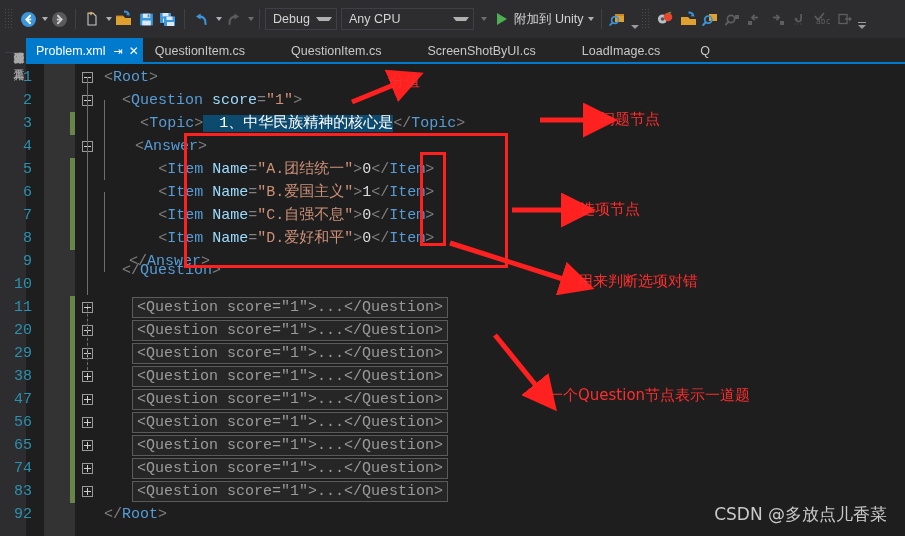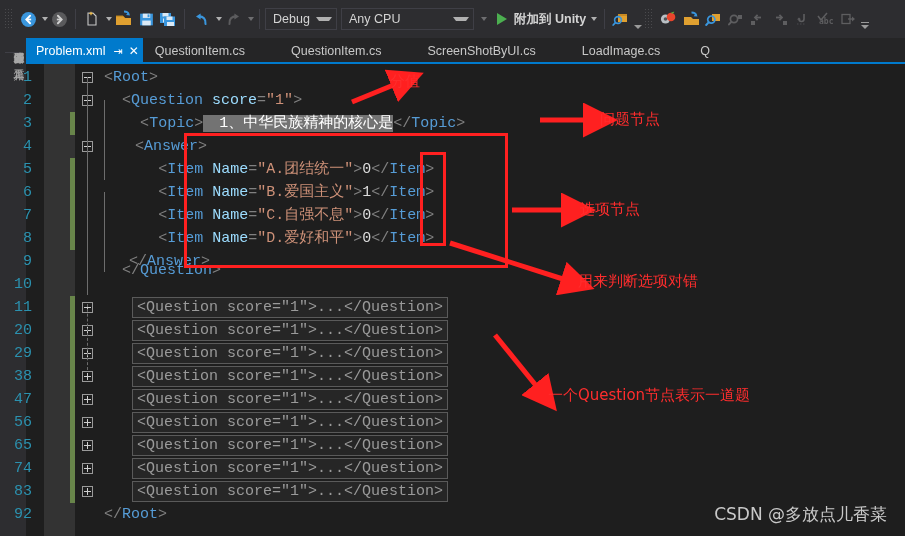--- a/index.html
+++ b/index.html
@@ -17,21 +17,21 @@
     position: absolute; left: 0; top: 0; width: 905px; height: 38px;
     background: #2d2d30;
     display: flex; align-items: center;
     padding-left: 4px;
   }
   .grip { width: 9px; height: 22px; margin-right: 4px; flex: none;
     background-image: radial-gradient(#4a4a4d 40%, transparent 41%);
     background-size: 3px 3px; }
   .tb-sep { width: 1px; height: 20px; background: #3f3f46; margin: 0 5px; flex: none; }
   .tb-btn { height: 26px; min-width: 22px; display: flex; align-items: center;
-    justify-content: center; flex: none; padding: 0 2px; font-weight: bold; }
+    justify-content: center; flex: none; padding: 0 2px; }
   .caret { width: 0; height: 0; border-left: 3.5px solid transparent;
     border-right: 3.5px solid transparent; border-top: 4px solid #b0b0b0;
     margin-left: 3px; flex: none; }
   .caret.dim { border-top-color: #6e6e70; }
   .combo {
     height: 22px; border: 1px solid #3f3f46; background: #2d2d30;
     color: #d4d4d4; font-size: 12.5px; display: flex; align-items: center;
     padding: 0 4px 0 7px; margin-right: 4px; flex: none;
   }
   .combo .cb-label { white-space: nowrap; }
@@ -75,21 +75,21 @@
     height: 23px; line-height: 23px; }
   .chg { position: absolute; left: 44px; width: 5px; height: 23px; background: #68854a; }
   .code { position: absolute; left: 78px; height: 23px; line-height: 23px;
     font-size: 15px; white-space: pre; color: #dcdcdc; }
   .tag   { color: #569cd6; }
   .brack { color: #808080; }
   .attr  { color: #9cdcfe; }
   .val   { color: #ce9178; }
   .num   { color: #dcdcdc; }
 
-  .sel { background: #737373; color: #ffffff; padding-left: 16px; }
+  .sel { background: #0c4a6e; color: #ffffff; padding-left: 16px; }
 
   
   .tgl { position: absolute; width: 11px; height: 11px; border: 1px solid #9a9a9a;
     background: #1e1e1e; }
   .tgl::before { content: ""; position: absolute; left: 1px; top: 4px;
     width: 7px; height: 1px; background: #d0d0d0; }
   .tgl.plus::after { content: ""; position: absolute; left: 4px; top: 1px;
     width: 1px; height: 7px; background: #d0d0d0; }
   .guide { position: absolute; width: 1px; background: #6d6d6d; }
   .guide.dash { background: none; border-left: 1px dashed #6d6d6d; width: 0; }

